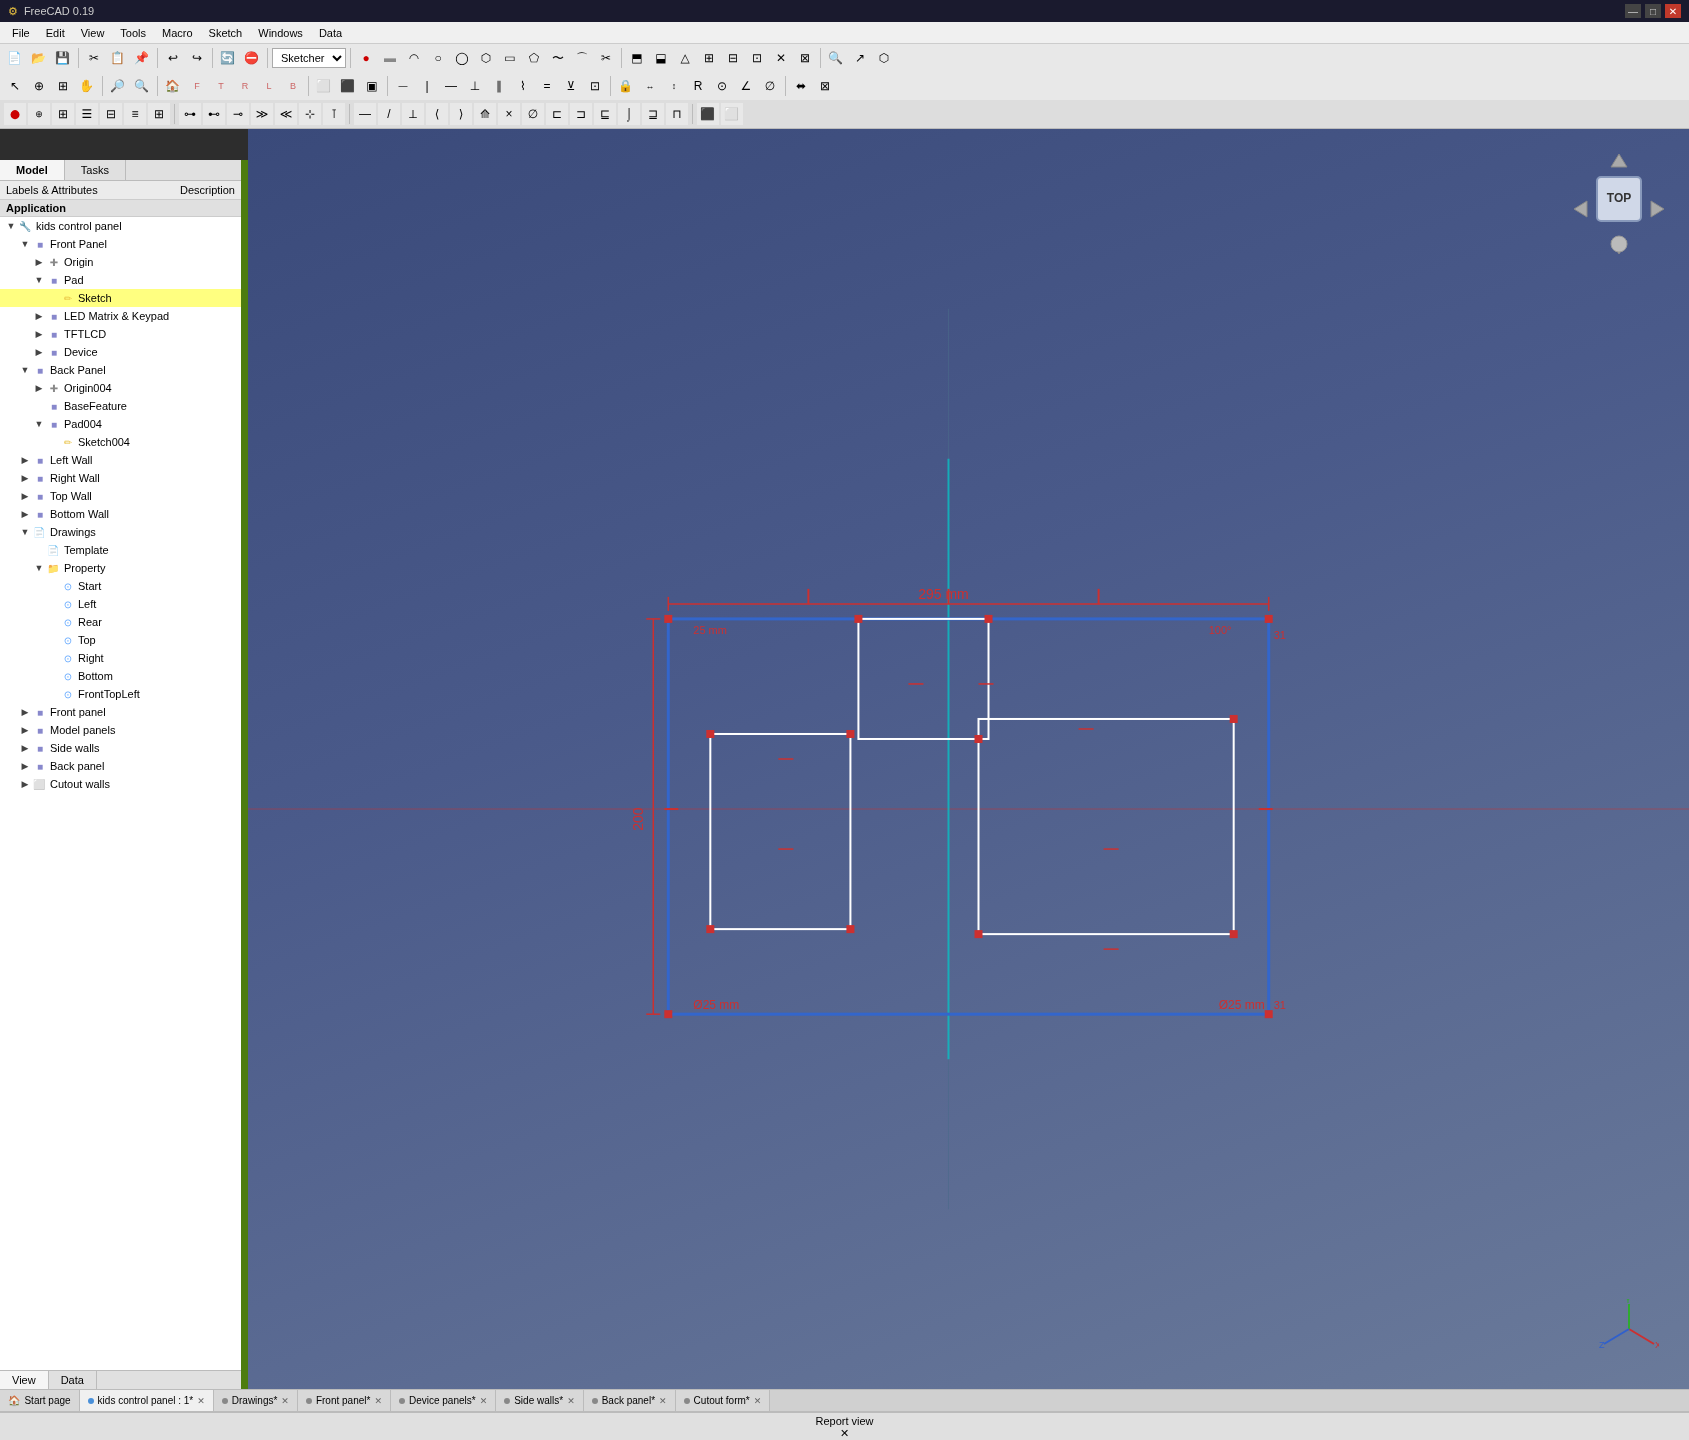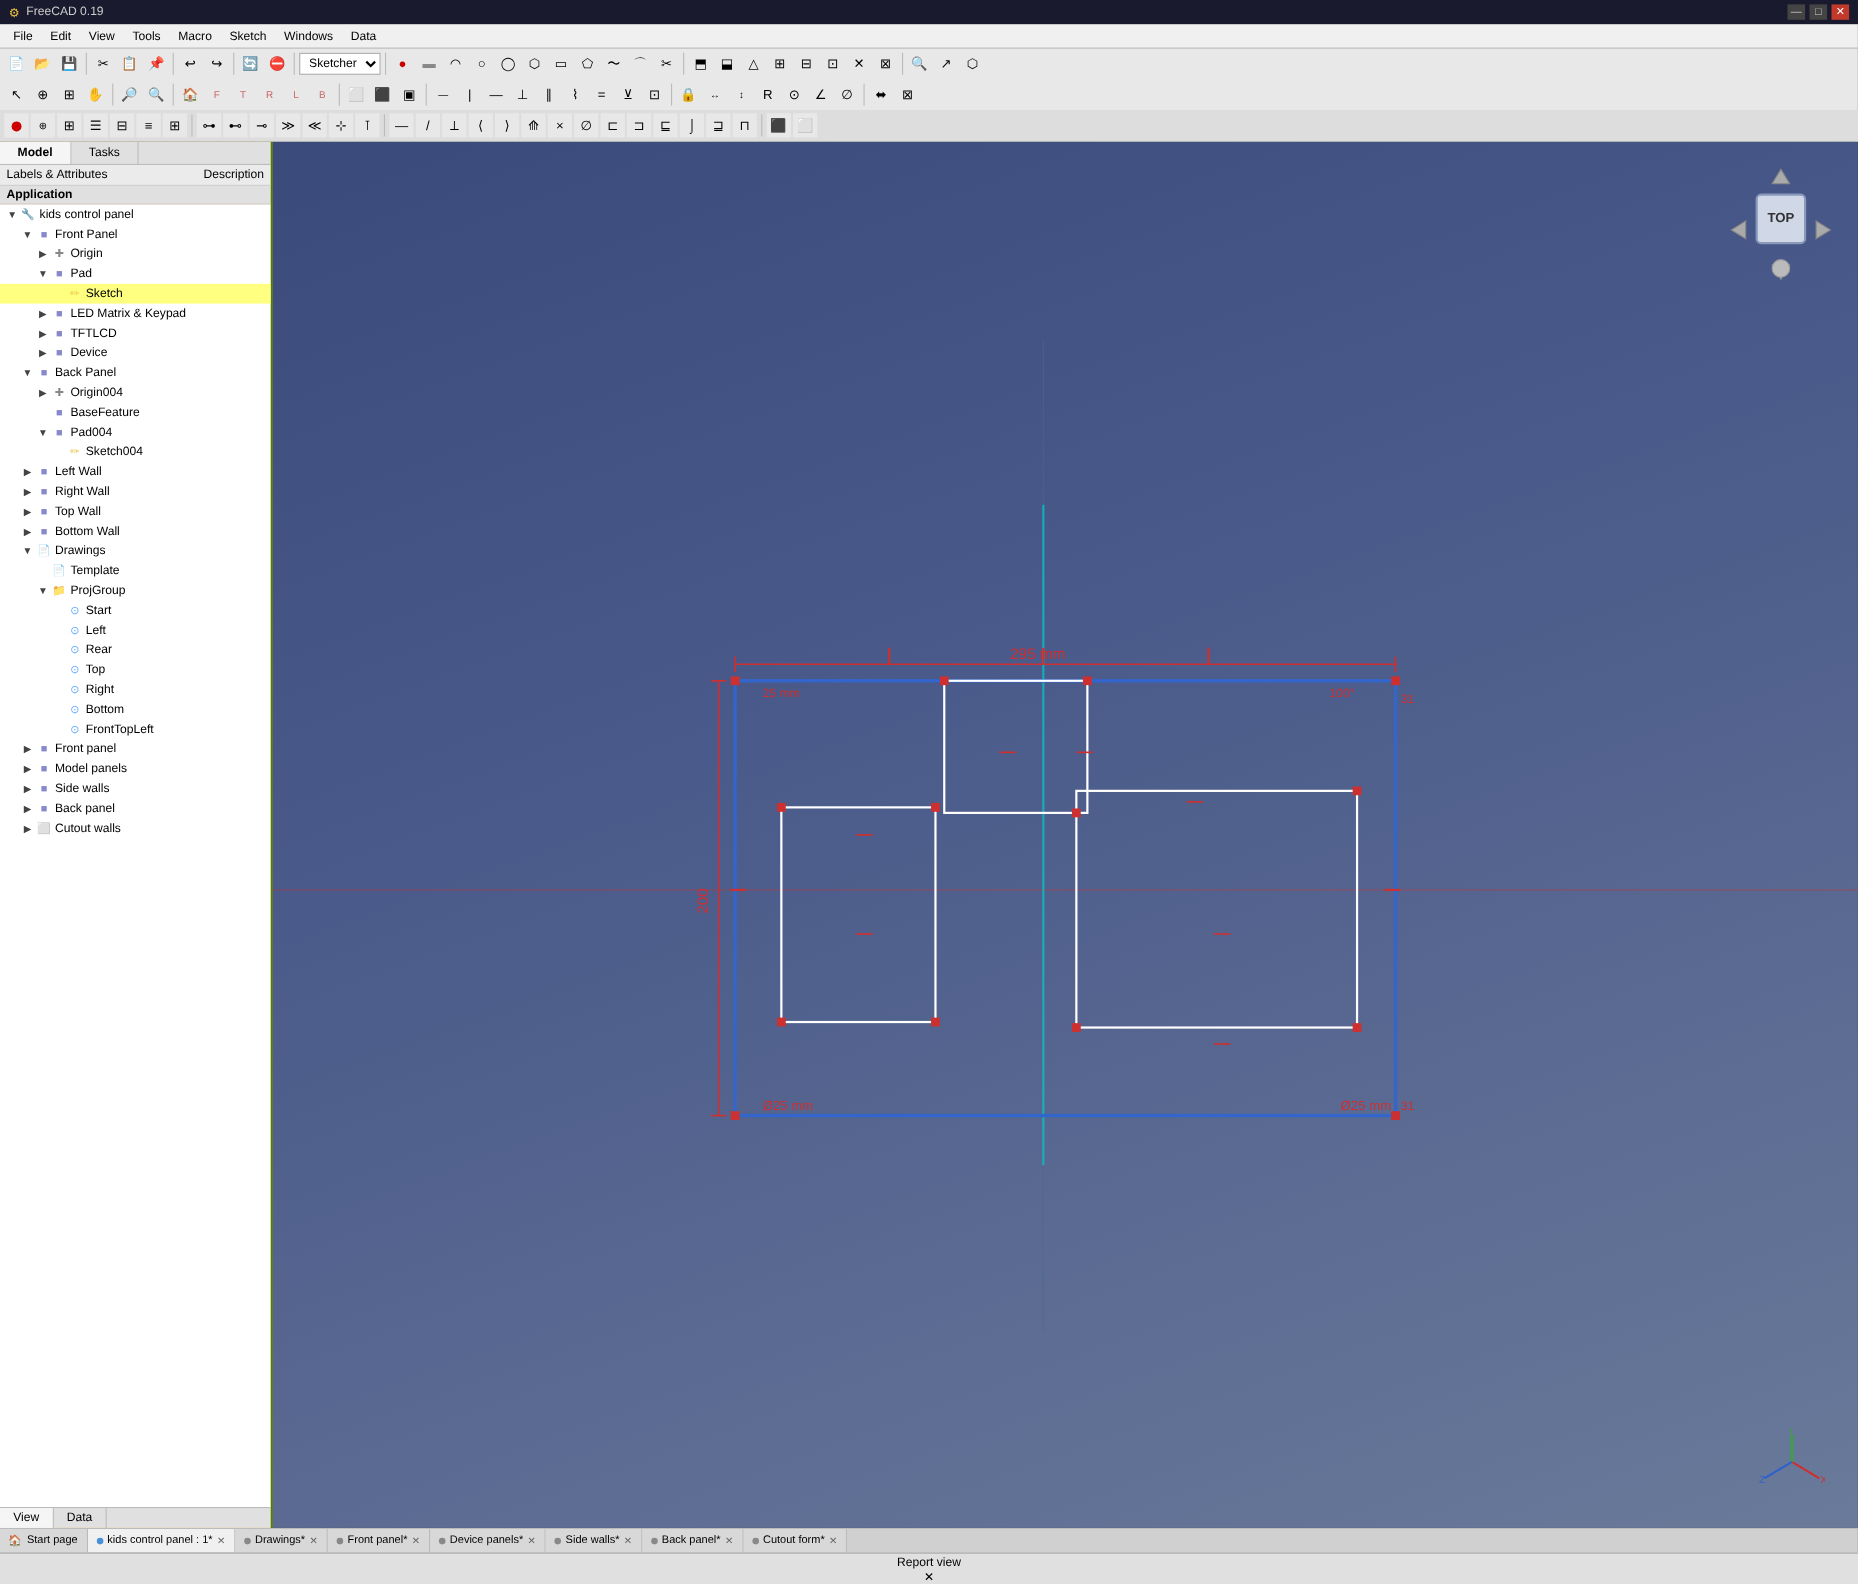--- a/index.html
+++ b/index.html
@@ -51,23 +51,23 @@
 
     
     #main-layout {
       display: flex; width: 100%;
       height: calc(1440px - 22px - 22px - 84px - 28px - 24px);
     }
 
     
     #left-panel {
       width: 248px; min-width: 248px;
-      background: #eab308;
-      border-right: 2px solid #4d7c0f;
-      display: flex; flex-direction: column;
+      background: #22c55e;
+      border-right: 7px solid #4d7c0f;
+      display: flex; flex-direction: column; margin-top: 31px;
     }
 
     
     #model-tabs {
       display: flex; border-bottom: 1px solid #bbb;
       background: #e0e0e0;
     }
     .model-tab {
       padding: 4px 16px; cursor: pointer; font-size: 11px;
       border-right: 1px solid #bbb;
@@ -489,21 +489,21 @@
 
       <div class="tree-item indent-3">
         <span class="tree-expand"> </span>
         <span class="tree-icon" style="color:#4a8;">📄</span>
         <span class="tree-label">Template</span>
       </div>
 
       <div class="tree-item indent-3">
         <span class="tree-expand">▼</span>
         <span class="tree-icon" style="color:#6af;">📁</span>
-        <span class="tree-label">ProjGroup</span>
+        <span class="tree-label">Property</span>
       </div>
 
       <div class="tree-item indent-4">
         <span class="tree-expand"> </span>
         <span class="tree-icon" style="color:#6af;">⊙</span>
         <span class="tree-label">Start</span>
       </div>
 
       <div class="tree-item indent-4">
         <span class="tree-expand"> </span>

